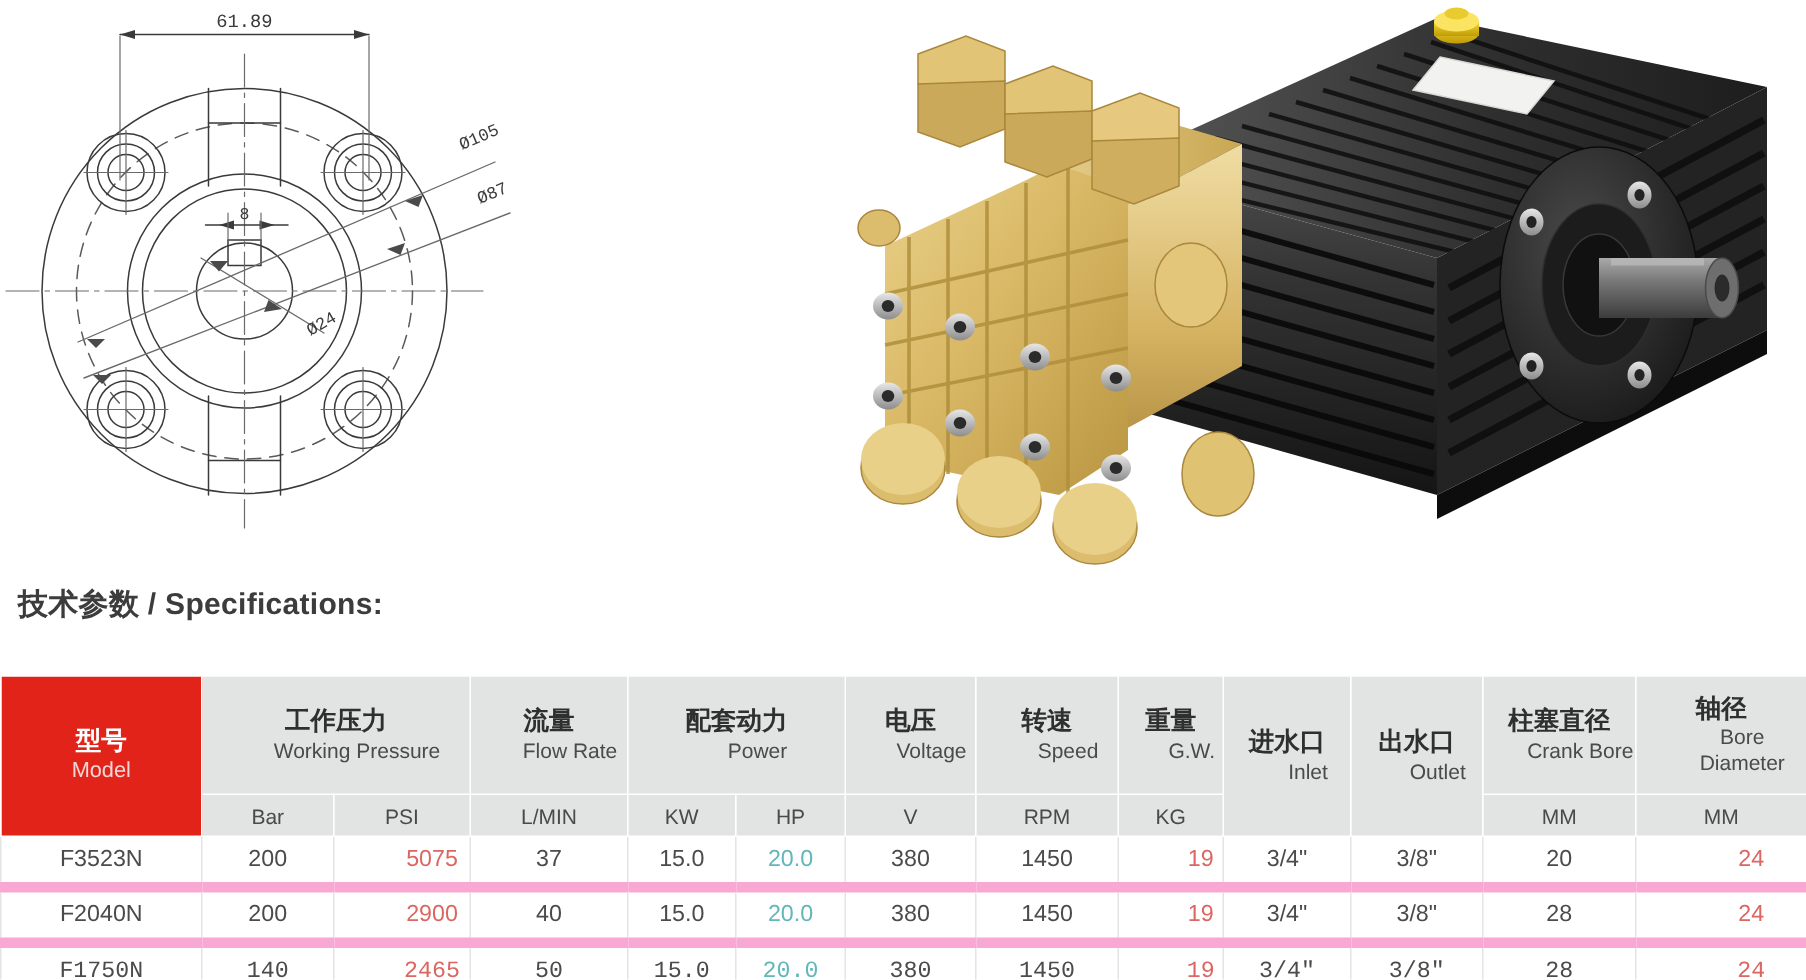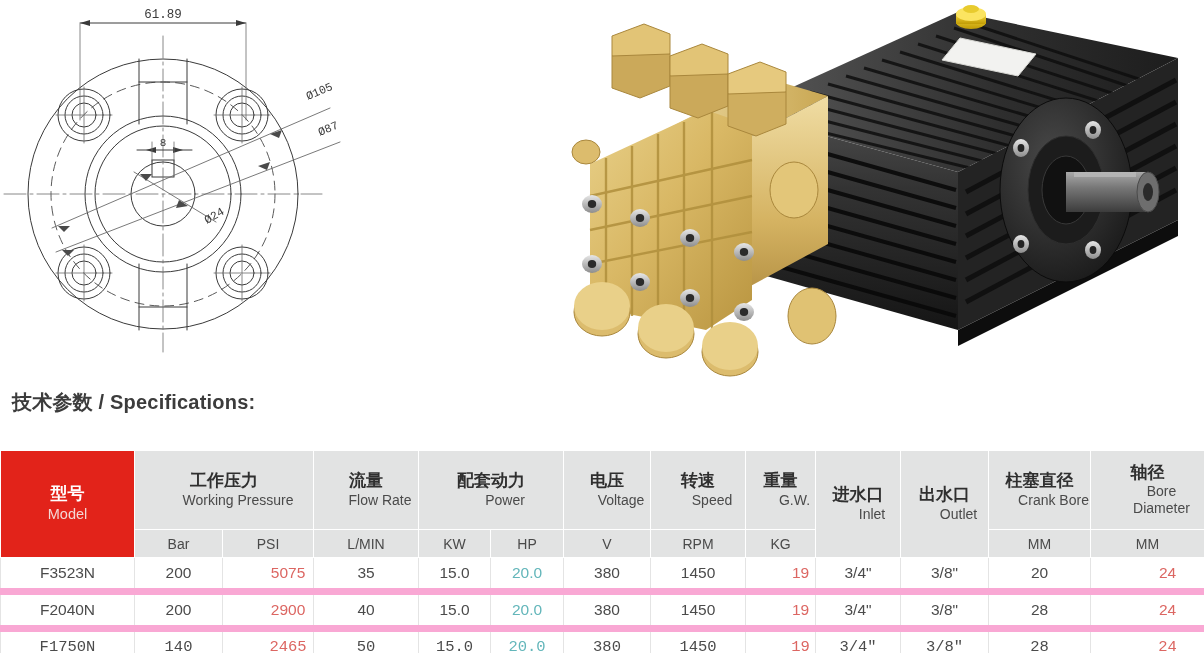--- a/index.html
+++ b/index.html
@@ -480,21 +480,21 @@
       <th class="hunit">KG</th>
       <th class="hunit">MM</th>
       <th class="hunit">MM</th>
     </tr>
   </thead>
   <tbody>
     <tr>
       <td class="v-model">F3523N</td>
       <td>200</td>
       <td class="v-red">5075</td>
-      <td>35</td>
+      <td>37</td>
       <td>15.0</td>
       <td class="v-teal">20.0</td>
       <td>380</td>
       <td>1450</td>
       <td class="v-red">19</td>
       <td>3/4"</td>
       <td>3/8"</td>
       <td>20</td>
       <td class="v-red">24</td>
     </tr>

